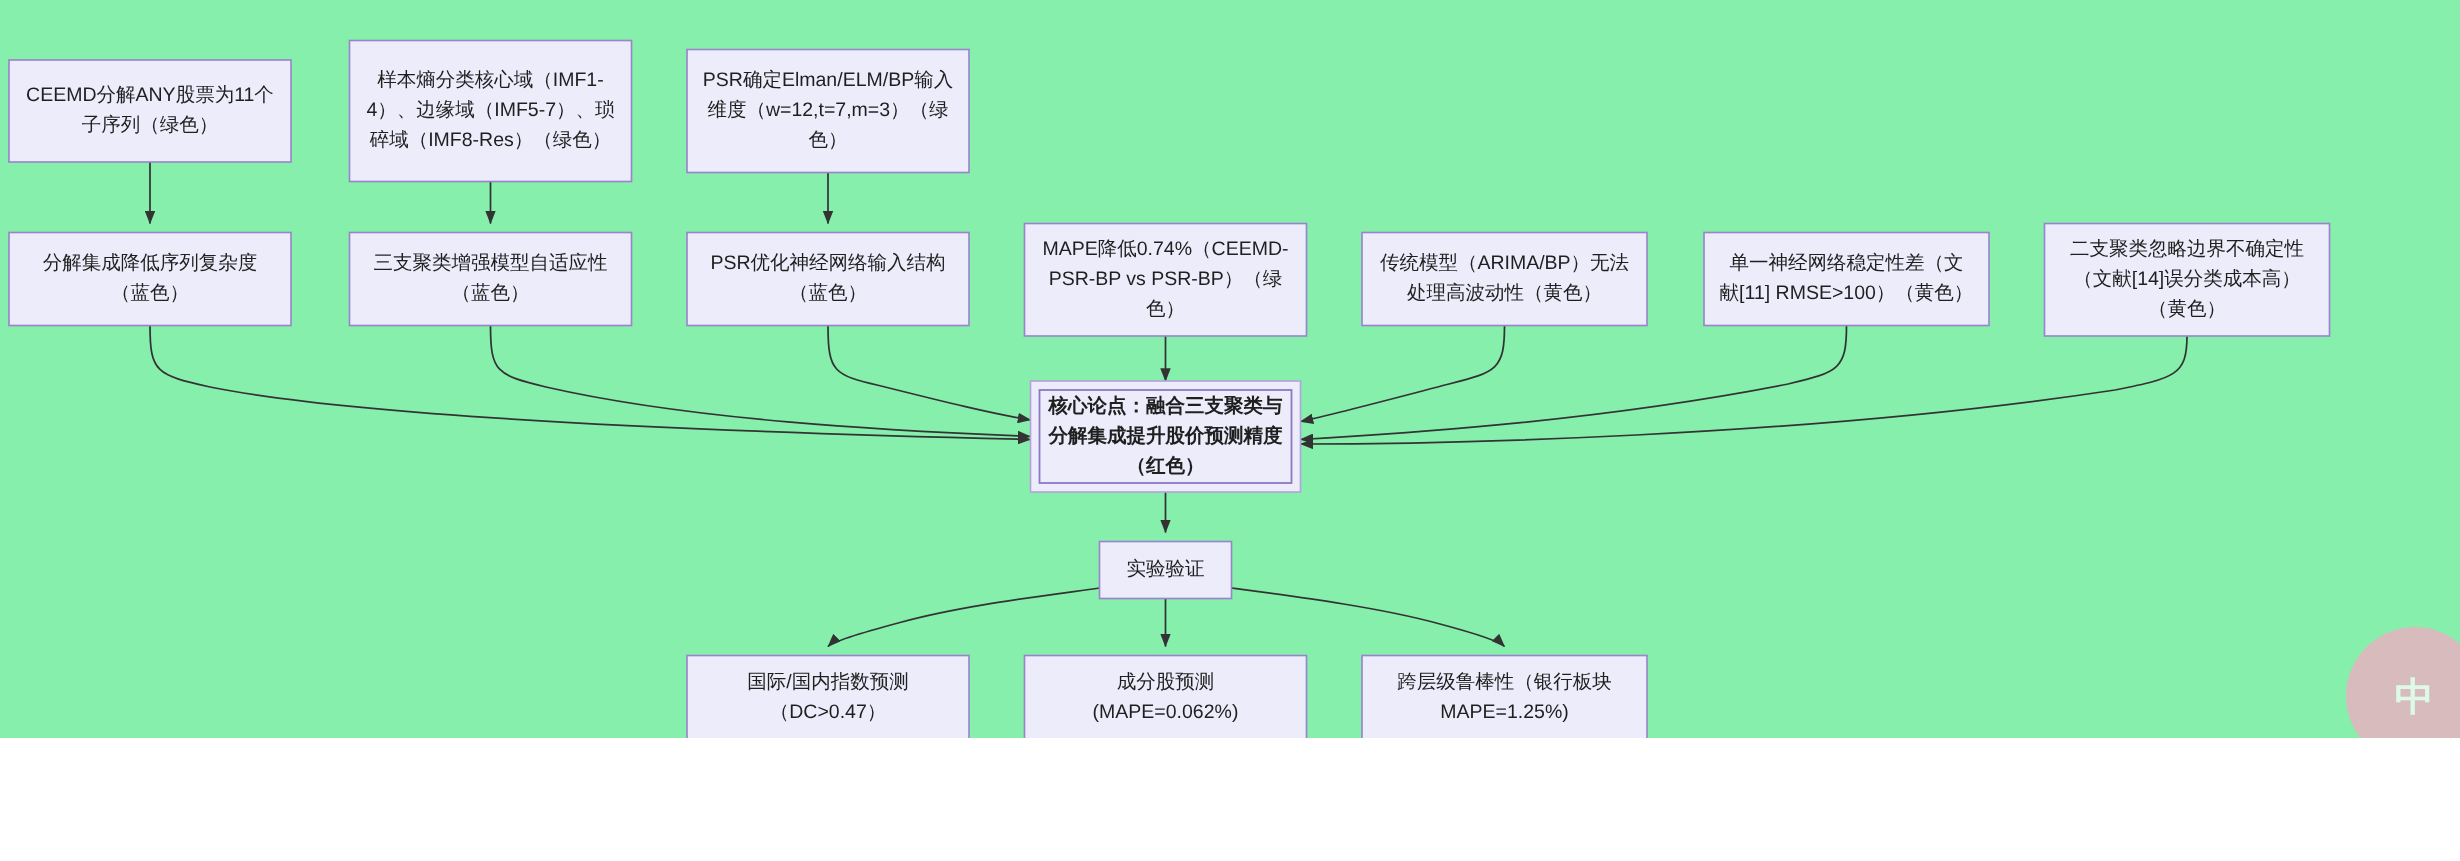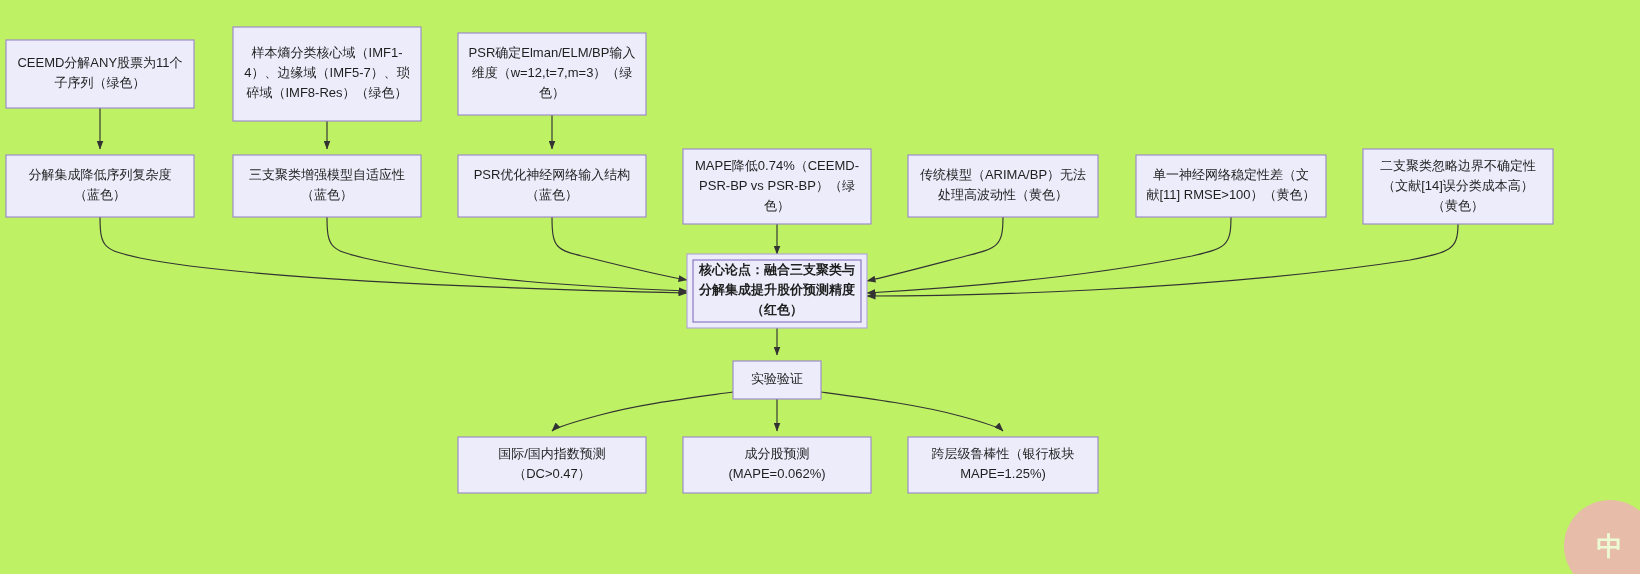--- a/index.html
+++ b/index.html
@@ -6,22 +6,22 @@
     margin: 0;
     padding: 0;
     background: #ffffff;
   }
   body {
     font-family: "Liberation Sans", "DejaVu Sans", sans-serif;
   }
   #stage {
     position: relative;
     width: 1640px;
-    height: 574px;
-    background: #bef264;
+    height: 492px;
+    background: #86efac;
     overflow: hidden;
   }
   svg.flow {
     position: absolute;
     left: 0;
     top: 0;
     width: 1640px;
     height: 574px;
   }
   .node-rect {

